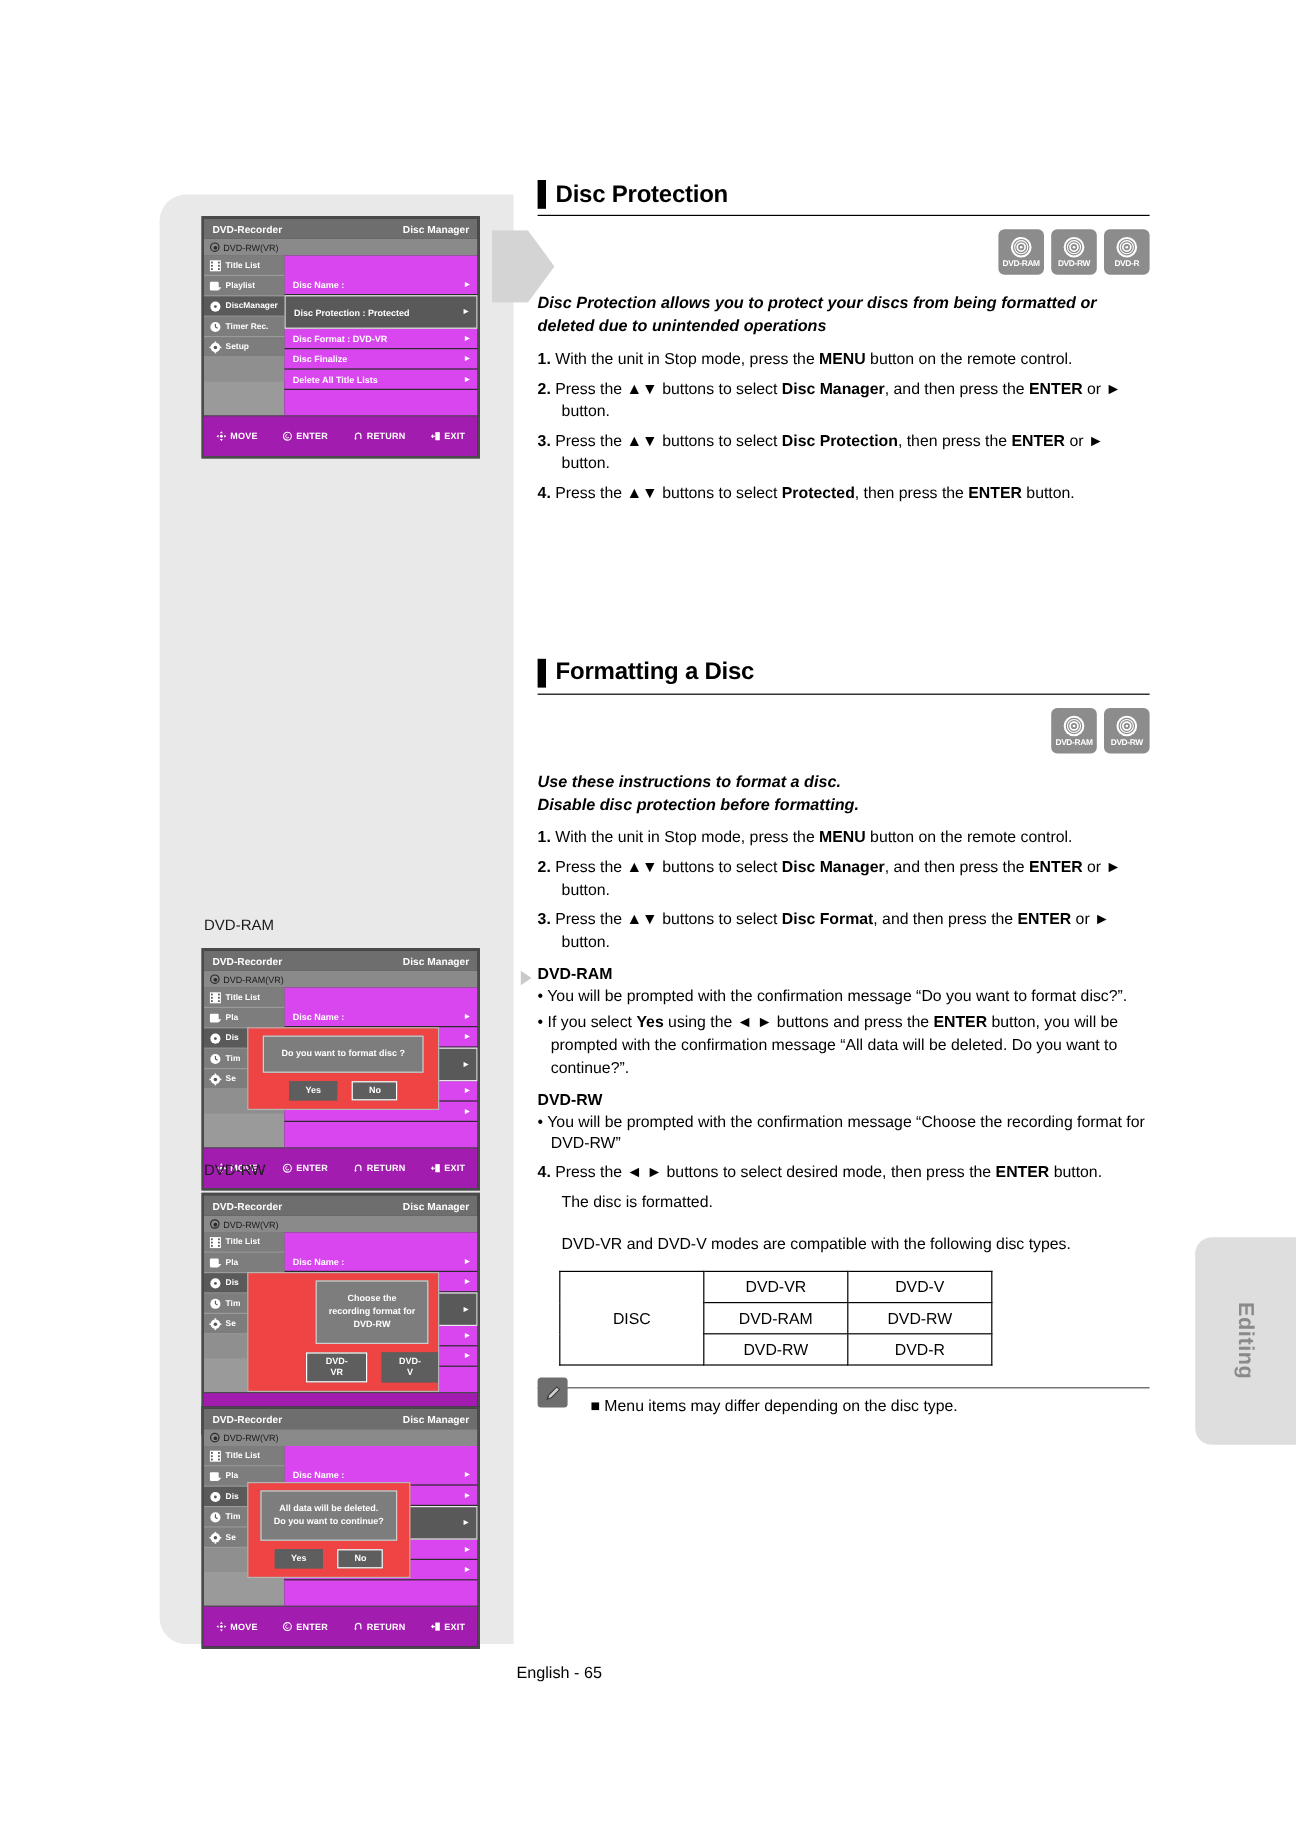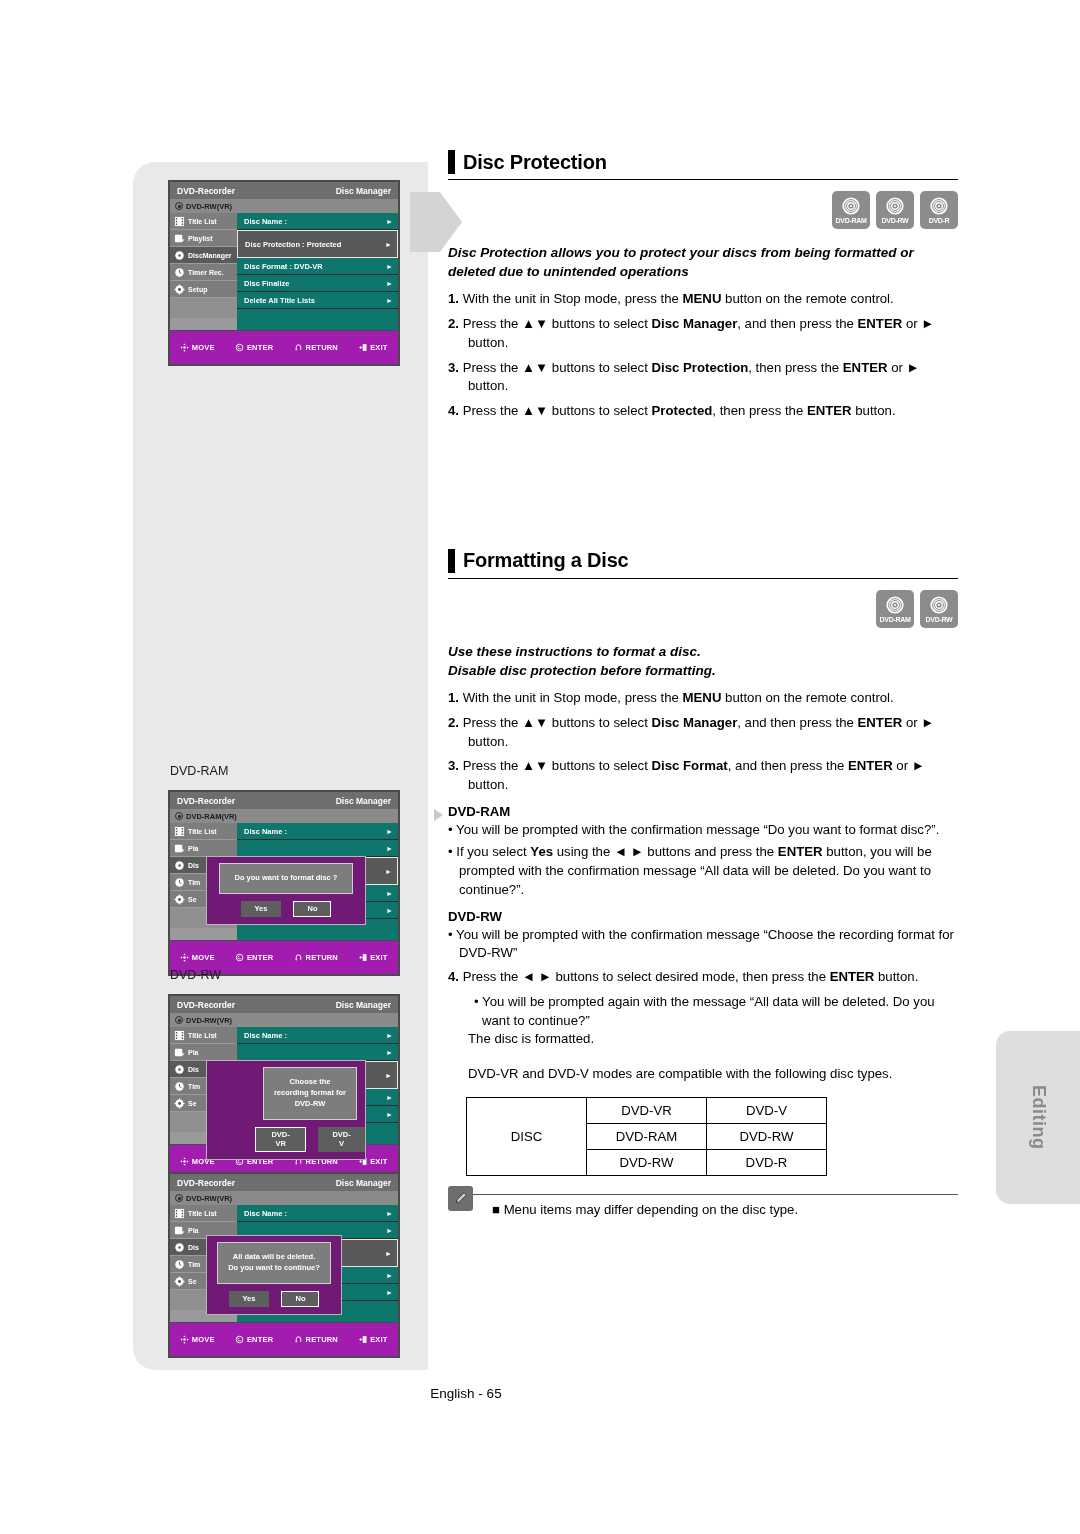--- a/index.html
+++ b/index.html
@@ -54,21 +54,21 @@
     font-weight: bold;
     font-size: 8.5px;
   }
   .osd-disc {
     height: 14px;
     background: #8a8a8a;
     display: flex; align-items: center;
     padding: 0 5px;
     gap: 3px;
     font-size: 7.5px;
-    font-weight: bold;
+    font-weight: normal;
     color: #1a1a1a;
   }
   .disc-dot {
     width: 8px; height: 8px;
     border-radius: 50%;
     border: 1.2px solid #2b2b2b;
     position: relative;
   }
   .disc-dot::after {
     content:""; position:absolute;
@@ -102,22 +102,22 @@
     flex-shrink: 0;
     display: flex; align-items: center; justify-content: center;
   }
   .side-icon svg { width: 11px; height: 11px; display:block; }
   .side-blank {
     height: 20px;
     background: #8f8f8f;
   }
   .osd-menu {
     flex: 1;
-    background: #0f766e;
-    padding-top: 0;
+    background: #d946ef;
+    padding-top: 16px;
   }
   .menu-row {
     height: 17px;
     display: flex; align-items: center;
     justify-content: space-between;
     padding: 0 5px 0 7px;
     font-size: 7.5px;
     font-weight: bold;
     color: #ffffff;
     border-bottom: 1px solid #2b2b2b;
@@ -137,21 +137,21 @@
     font-weight: bold;
     letter-spacing: 0.2px;
     border-top: 1px solid #4a4a4a;
   }
   .foot-item { display: flex; align-items: center; gap: 2.5px; }
   .foot-item svg { width: 9px; height: 9px; display:block; }
 
   
   .dialog {
     position: absolute;
-    background: #701a75;
+    background: #ef4444;
     border: 1px solid #b5b5b5;
     display: flex;
     flex-direction: column;
     align-items: center;
     padding: 6px 0 7px 0;
   }
   .dlg-msg {
     background: #7d7d7d;
     border: 1px solid #cfcfcf;
     color: #ffffff;
@@ -957,21 +957,20 @@
   </ul>
 
   <div class="subhead">DVD-RW</div>
   <ul class="bullets">
     <li>• <span>You will be prompted with the confirmation message “Choose the recording format for DVD-RW”</span></li>
   </ul>
 
   <ol class="steps" style="margin-top:5px;">
     <li><span class="num">4.</span> <span>Press the ◄ ► buttons to select desired mode, then press the <span class="b">ENTER</span> button.</span></li>
   </ol>
-  <div class="sub" style="padding-left:34px;">• You will be prompted again with the message “All data will be deleted. Do you want to continue?”</div>
   <div class="para" style="padding-left:20px;">The disc is formatted.</div>
 
   <div class="para" style="padding-left:20px; margin-top:16px;">DVD-VR and DVD-V modes are compatible with the following disc types.</div>
 
   <table class="disc-table">
     <tbody>
         <tr>
       <td class="disc-label" rowspan="3">DISC</td>
       <td>DVD-VR</td>
       <td>DVD-V</td>

